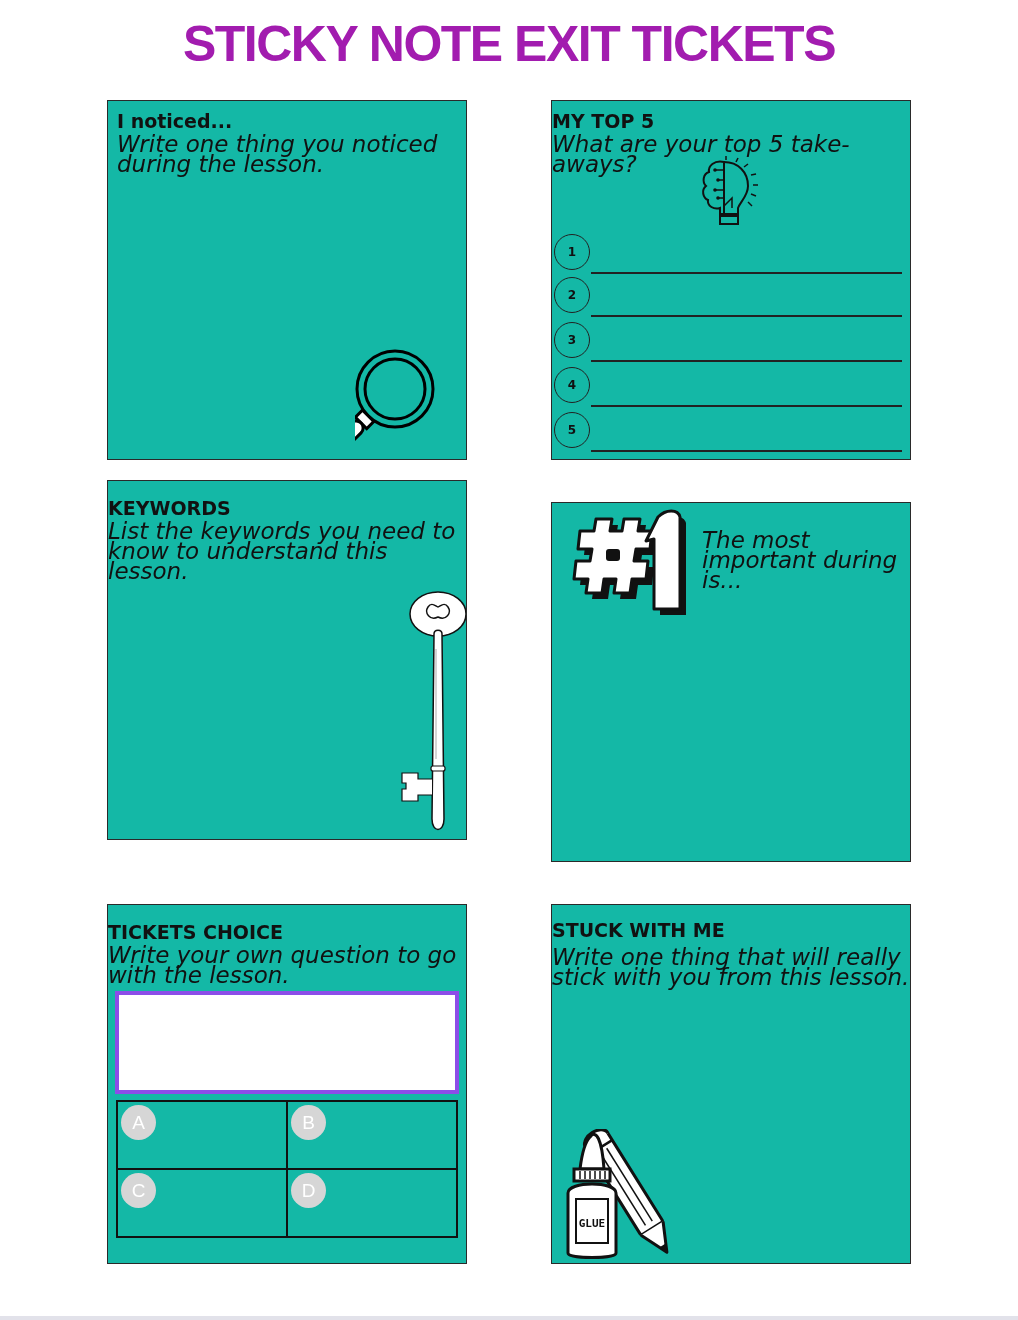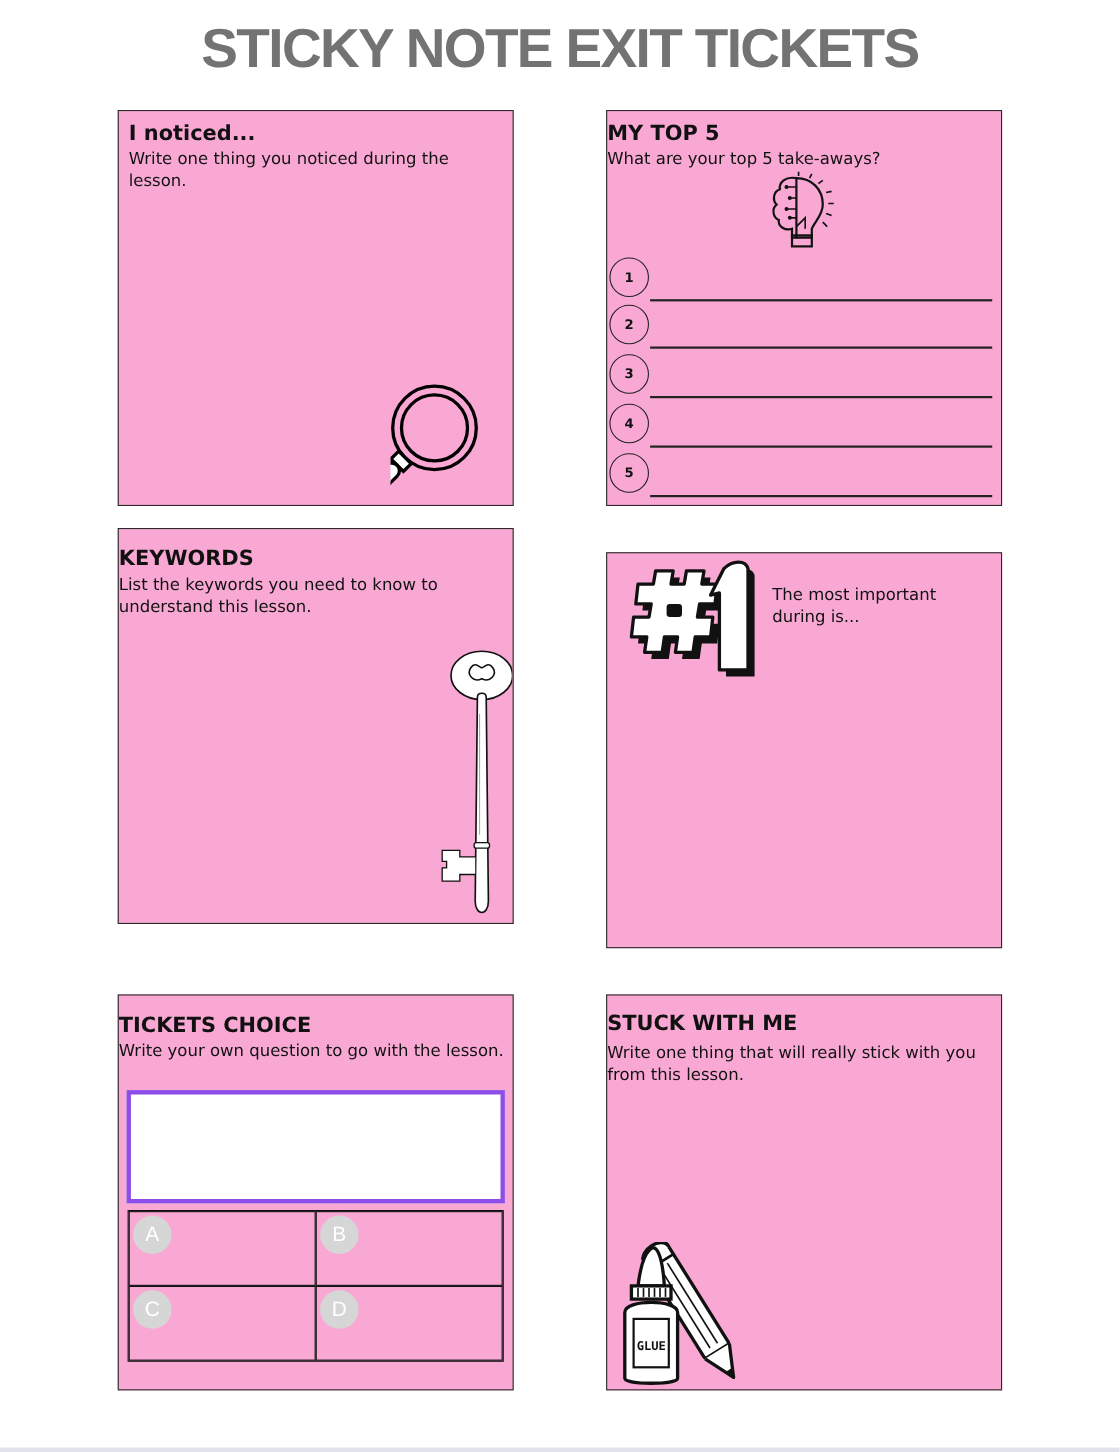--- a/index.html
+++ b/index.html
@@ -2,37 +2,37 @@
 <html><head>
   <meta charset="utf-8">
   <style>
     * { box-sizing: border-box; margin: 0; padding: 0; }
     html, body { width: 1018px; height: 1320px; background: #ffffff; overflow: hidden; }
     body { position: relative; font-family: "DejaVu Sans", sans-serif; color: #111; }
 
     .page-title {
       position: absolute; left: 0; top: 14px; width: 1018px; text-align: center;
       font-family: "Liberation Sans", sans-serif; font-weight: 700;
-      font-size: 50px; letter-spacing: -1.5px; color: #737373; line-height: 60px;
+      font-size: 50px; letter-spacing: -1.5px; color: #a21caf; line-height: 60px;
       transform: scaleY(1.0);
     }
 
     .card {
       position: absolute; width: 360px; height: 360px;
-      border: 1.5px solid #2a2a2a; background: #f9a8d4; overflow: hidden;
+      border: 1.5px solid #2a2a2a; background: #14b8a6; overflow: hidden;
     }
     #card-noticed { left: 107px; top: 100px; }
     #card-top5 { left: 551px; top: 100px; }
     #card-keywords { left: 107px; top: 480px; }
     #card-number-one { left: 551px; top: 502px; }
     #card-mc { left: 107px; top: 904px; }
     #card-stuck { left: 551px; top: 904px; }
 
     .heading { font-weight: 700; font-size: 19px; line-height: 22px; color: #111; }
-    .prompt { font-size: 15px; line-height: 20px; color: #111; }
+    .prompt { font-size: 23px; line-height: 20px; color: #111; font-style: italic; }
     .center { text-align: left; }
 
     
     #card-noticed .heading { position: absolute; left: 9px; top: 9px; }
     #card-noticed .prompt { position: absolute; left: 9px; top: 33px; width: 345px; }
     #card-noticed .magnifier { position: absolute; left: 247px; top: 248px; }
 
     
     #card-top5 .heading { position: absolute; left: 0; top: 9px; width: 100%; }
     #card-top5 .prompt { position: absolute; left: 0; top: 33px; width: 100%; }

